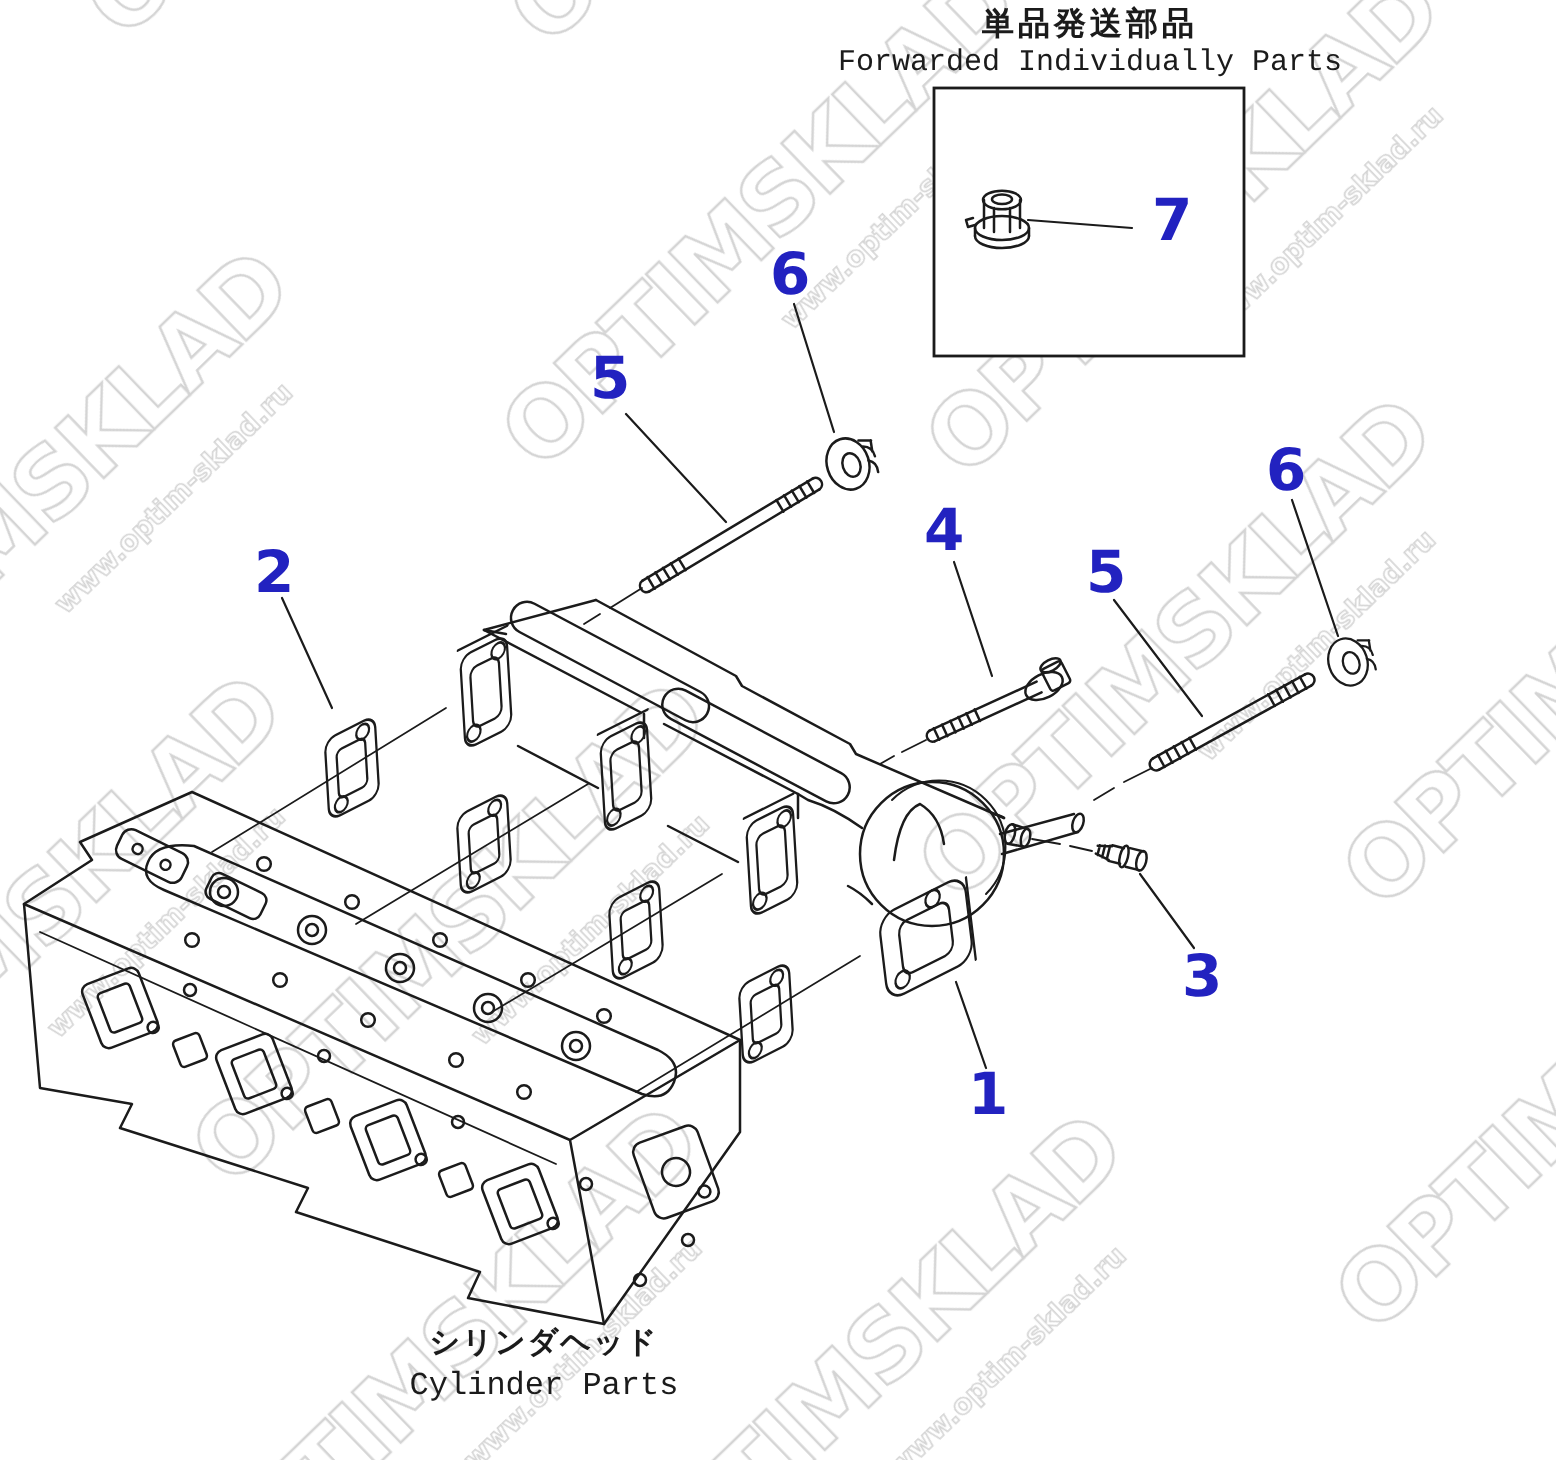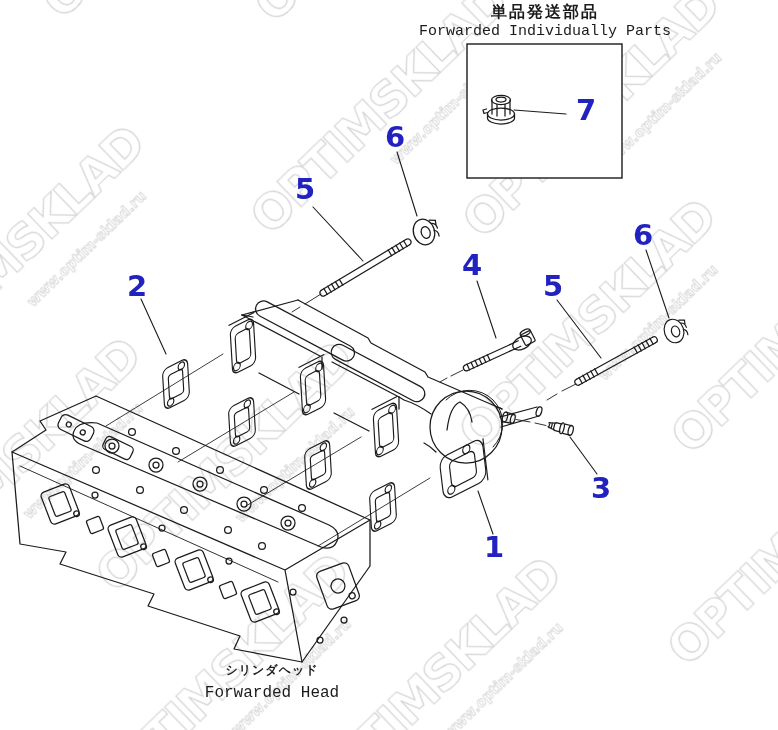--- a/index.html
+++ b/index.html
@@ -1,21 +1,21 @@
 <!DOCTYPE html>
 <html style="--callout: #2222c0; --wm: #d4d4d4;"><head>
 <meta charset="utf-8">
 <style>
   html,body{margin:0;padding:0;background:#fff;}
   #stage{position:relative;width:778px;height:730px;background:#fff;overflow:hidden;
          font-family:"Liberation Mono",monospace;}
   .hdr{position:absolute;color:#1b1b1b;text-align:center;white-space:nowrap;}
   .hdr-ja{left:445px;top:2px;width:200px;font-family:"DejaVu Sans",sans-serif;font-size:16px;letter-spacing:2px;font-weight:bold;}
   .hdr-en{left:394px;top:23px;width:302px;font-size:15px;}
-  .cap-ja{left:172px;top:662px;width:200px;font-family:Liberation Sans, sans-serif;font-size:12px;letter-spacing:1px;font-weight:bold;}
+  .cap-ja{left:172px;top:662px;width:200px;font-family:Liberation Sans, sans-serif;font-size:15px;letter-spacing:1px;font-weight:bold;}
   .cap-en{left:172px;top:684px;width:200px;font-size:16px;}
   .lbl{position:absolute;font-family:"DejaVu Sans",sans-serif;font-weight:bold;font-size:29px;color:var(--callout,#2222c0);line-height:1;}
   svg text.wm-big{font-family:"DejaVu Sans",sans-serif;font-weight:bold;font-size:48px;letter-spacing:-2px;
      fill:#ffffff;stroke:var(--wm,#d4d4d4);stroke-width:1.2px;}
   svg text.wm-url{font-family:"DejaVu Sans",sans-serif;font-weight:bold;font-size:14px;
      fill:#ffffff;stroke:var(--wm,#d4d4d4);stroke-width:0.8px;}
 </style>
 </head>
 <body>
 
@@ -270,21 +270,21 @@
       <path d="M597,474 L570,437"></path>
       <path d="M493,534 L478,491"></path>
       <path d="M514,110 L566,114"></path>
     </g>
   </g>
 </svg>
 
 <div class="hdr hdr-ja">単品発送部品</div>
 <div class="hdr hdr-en">Forwarded Individually Parts</div>
 <div class="hdr cap-ja">シリンダヘッド</div>
-<div class="hdr cap-en">Forwarded Head</div>
+<div class="hdr cap-en">Cylinder Parts</div>
 
 <div class="lbl" style="left:127px;top:272px;">2</div>
 <div class="lbl" style="left:295px;top:175px;">5</div>
 <div class="lbl" style="left:385px;top:123px;">6</div>
 <div class="lbl" style="left:462px;top:251px;">4</div>
 <div class="lbl" style="left:543px;top:272px;">5</div>
 <div class="lbl" style="left:633px;top:221px;">6</div>
 <div class="lbl" style="left:591px;top:474px;">3</div>
 <div class="lbl" style="left:484px;top:533px;">1</div>
 <div class="lbl" style="left:576px;top:96px;">7</div>

